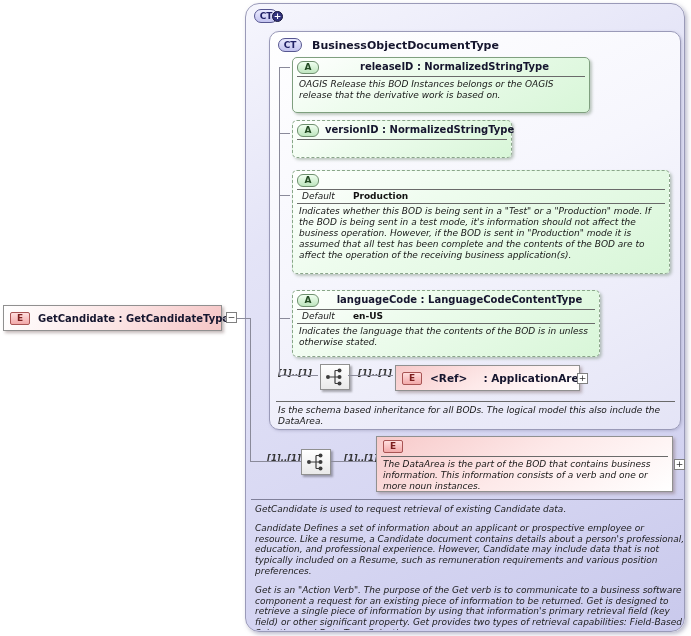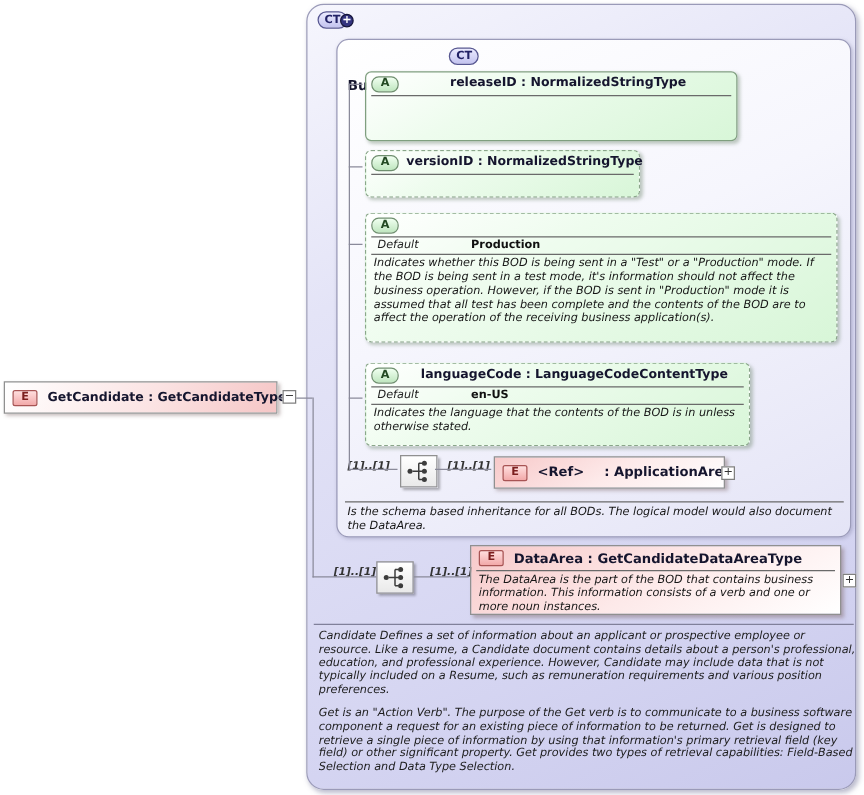--- a/index.html
+++ b/index.html
@@ -8,42 +8,42 @@
 
   .line { position:absolute; background:#8a8a9a; }
 
   
   .outer { position:absolute; left:245px; top:3px; width:440px; height:629px;
     border:1px solid #9a9ab8; border-radius:14px;
     background:linear-gradient(155deg,#f6f6fd 0%,#e4e4f7 30%,#d6d6f2 70%,#c9c9ec 100%);
     box-shadow:2px 2px 4px rgba(120,120,155,.5); }
 
   .titlerow { position:absolute; display:flex; align-items:center; gap:10px;
-    font-weight:bold; font-size:11px; color:#15152e; white-space:nowrap;flex-direction:column; }
+    font-weight:bold; font-size:11px; color:#15152e; white-space:nowrap; }
 
   
   .ct-box { position:absolute; left:23px; top:27px; width:412px; height:399px;
     border:1px solid #9a9ab8; border-radius:10px;
     background:linear-gradient(155deg,#ffffff 0%,#f6f6fd 45%,#e4e4f6 100%);
     box-shadow:1px 1px 3px rgba(120,120,155,.35); }
 
   
   .attr { position:absolute; border:1px solid #7f9f7f; border-radius:5px;
     background:linear-gradient(150deg,#ffffff 0%,#eefcee 35%,#d8f6d8 100%);
     box-shadow:2px 2px 3px rgba(100,125,100,.4); }
   .attr.dashed { border-style:dashed; border-color:#8aa68a; }
   .attr-head { display:flex; align-items:flex-start; gap:6px; padding:3px 5px 2px 4px; }
   .attr-title { flex:1; text-align:center; font-weight:bold; font-size:10px;
     line-height:1.25; color:#15152e; white-space:nowrap; }
   .attr-title.break { white-space:normal; word-break:break-all; }
   .sep { border-top:1px solid #6a6a6a; margin:0 4px; }
   .defrow { display:flex; gap:18px; align-items:baseline; margin:0 4px; padding:1px 5px 2px;
     border-top:1px solid #6a6a6a; border-bottom:1px solid #6a6a6a; font-size:9px; }
   .def-label { font-style:italic; color:#222; }
-  .def-value { font-weight:bold; color:#111;margin-left:24px; }
+  .def-value { font-weight:bold; color:#111; }
   .note { padding:2px 6px 3px; font-style:italic; font-size:9px; line-height:1.22; color:#161616; }
 
   
   .elem { position:absolute; border:1px solid #909090;
     background:linear-gradient(150deg,#f7c9c9 0%,#fde9e9 50%,#ffffff 100%);
     box-shadow:2px 2px 3px rgba(125,100,100,.45); }
   .elem.rev { background:linear-gradient(115deg,#ffffff 0%,#fbe3e3 55%,#f5c6c6 100%); }
   .elem-head { display:flex; align-items:center; gap:8px; padding:3px 6px;
     font-weight:bold; font-size:10.5px; color:#15152e; white-space:nowrap; }
   .elem-head .gap { width:12px; }
@@ -105,20 +105,21 @@
         <span class="badge badge-ct">CT</span>
         <span>BusinessObjectDocumentType</span>
       </div>
 
       <div class="attr" style="left:22px; top:25px; width:298px; height:56px;">
         <div class="attr-head">
           <span class="badge badge-a">A</span>
           <span class="attr-title">releaseID : NormalizedStringType</span>
         </div>
         <div class="sep"></div>
+        <div class="note">OAGIS Release this BOD Instances belongs or the OAGIS release that the derivative work is based on.</div>
       </div>
 
       <div class="attr dashed" style="left:22px; top:88px; width:220px; height:38px;">
         <div class="attr-head">
           <span class="badge badge-a">A</span>
           <span class="attr-title">versionID : NormalizedStringType</span>
         </div>
         <div class="sep"></div>
       </div>
 
@@ -161,47 +162,47 @@
         <div class="elem-head" style="height:100%;">
           <span class="badge badge-e">E</span>
           <span>&lt;Ref&gt;</span>
           <span class="gap"></span>
           <span>: ApplicationArea</span>
         </div>
       </div>
       <span class="expander" style="left:307px; top:341px;">+</span>
 
       <div class="sep" style="position:absolute; left:6px; top:369px; width:399px; margin:0;"></div>
-      <div class="ct-note" style="left:8px; top:373px; width:396px;">Is the schema based inheritance for all BODs. The logical model would also document the DataArea.</div>
+      <div class="ct-note" style="left:8px; top:373px; width:396px;">Is the schema based inheritance for all BODs. The logical model this also include the DataArea.</div>
     </div>
 
     <span class="card" style="left:21px; top:449px;">[1]..[1]</span>
     <div class="seqicon" style="left:55px; top:445px;">
       <svg width="26" height="22" viewBox="0 0 26 22">
         <circle cx="6" cy="11" r="2" fill="#3c3c3c"></circle>
         <path d="M8 11 H13 M13 4.5 V17.5 M13 4.5 H16 M13 11 H16 M13 17.5 H16" stroke="#3c3c3c" stroke-width="1.2" fill="none"></path>
         <circle cx="17.5" cy="4.5" r="2" fill="#3c3c3c"></circle>
         <circle cx="17.5" cy="11" r="2" fill="#3c3c3c"></circle>
         <circle cx="17.5" cy="17.5" r="2" fill="#3c3c3c"></circle>
       </svg>
     </div>
     <span class="card" style="left:98px; top:449px;">[1]..[1]</span>
 
     <div class="elem" style="left:130px; top:432px; width:297px; height:56px;">
       <div class="elem-head">
         <span class="badge badge-e">E</span>
-        <span>DataArea : GetCandidateDataAreaType</span>
       </div>
       <div class="sep"></div>
       <div class="note">The DataArea is the part of the BOD that contains business information. This information consists of a verb and one or more noun instances.</div>
     </div>
     <span class="expander" style="left:428px; top:455px;">+</span>
 
     <div class="sep" style="position:absolute; left:5px; top:495px; width:432px; margin:0; border-color:#80809a;"></div>
     <div class="footer">
+      <p>GetCandidate is used to request retrieval of existing Candidate data.</p>
       <p>Candidate  Defines a set of information about an applicant or prospective employee or resource. Like a resume, a Candidate document contains details about a person's professional, education, and professional experience. However, Candidate may include data that is not typically included on a Resume, such as remuneration requirements and various position preferences.</p>
       <p>Get is an "Action Verb". The purpose of the Get verb is to communicate to a business software component a request for an existing piece of information to be returned. Get is designed to retrieve a single piece of information by using that information's primary retrieval field (key field) or other significant property. Get provides two types of retrieval capabilities: Field-Based Selection and Data Type Selection.</p>
     </div>
   </div>
 
   <div class="line" style="left:222px; top:318px; width:28px; height:1px;"></div>
   <div class="line" style="left:250px; top:318px; width:1px; height:144px;"></div>
   <div class="line" style="left:250px; top:461px; width:51px; height:1px;"></div>
   <div class="line" style="left:331px; top:461px; width:44px; height:1px;"></div>
   <div class="line" style="left:279px; top:67px; width:1px; height:308px;"></div>

